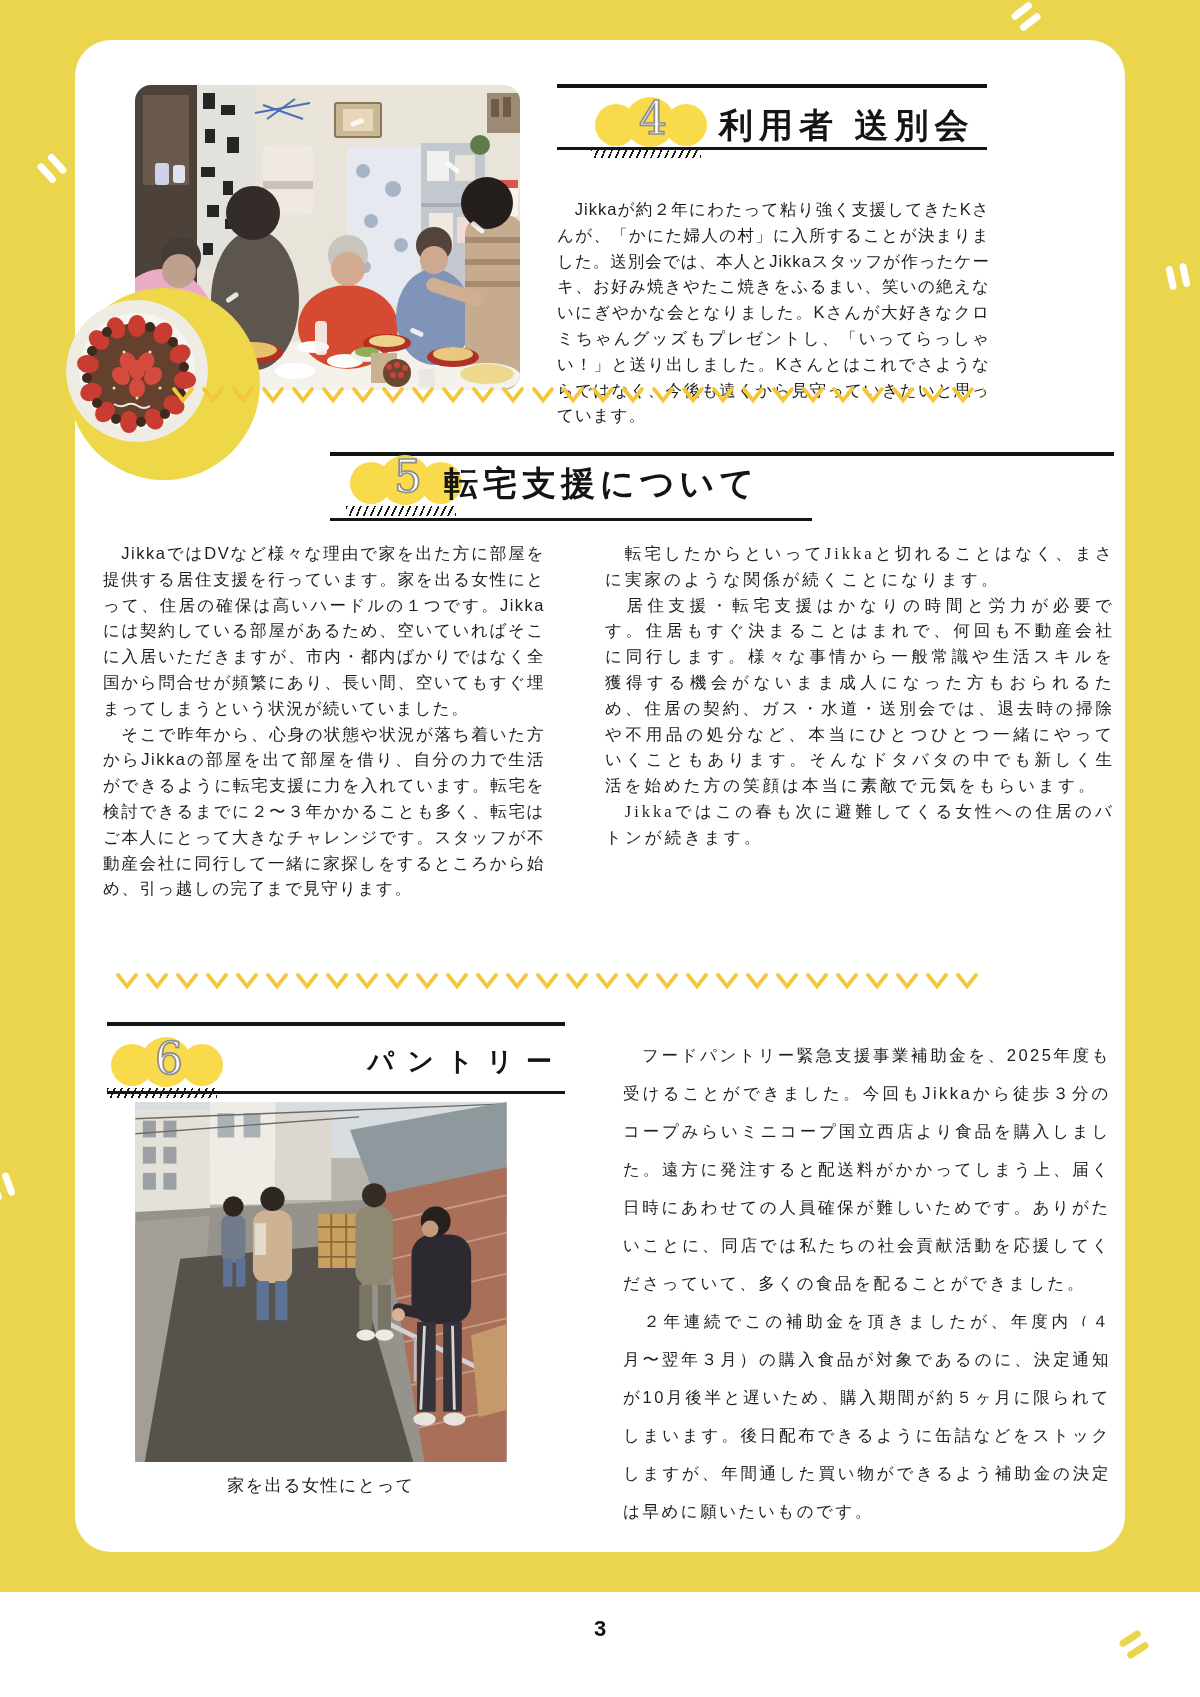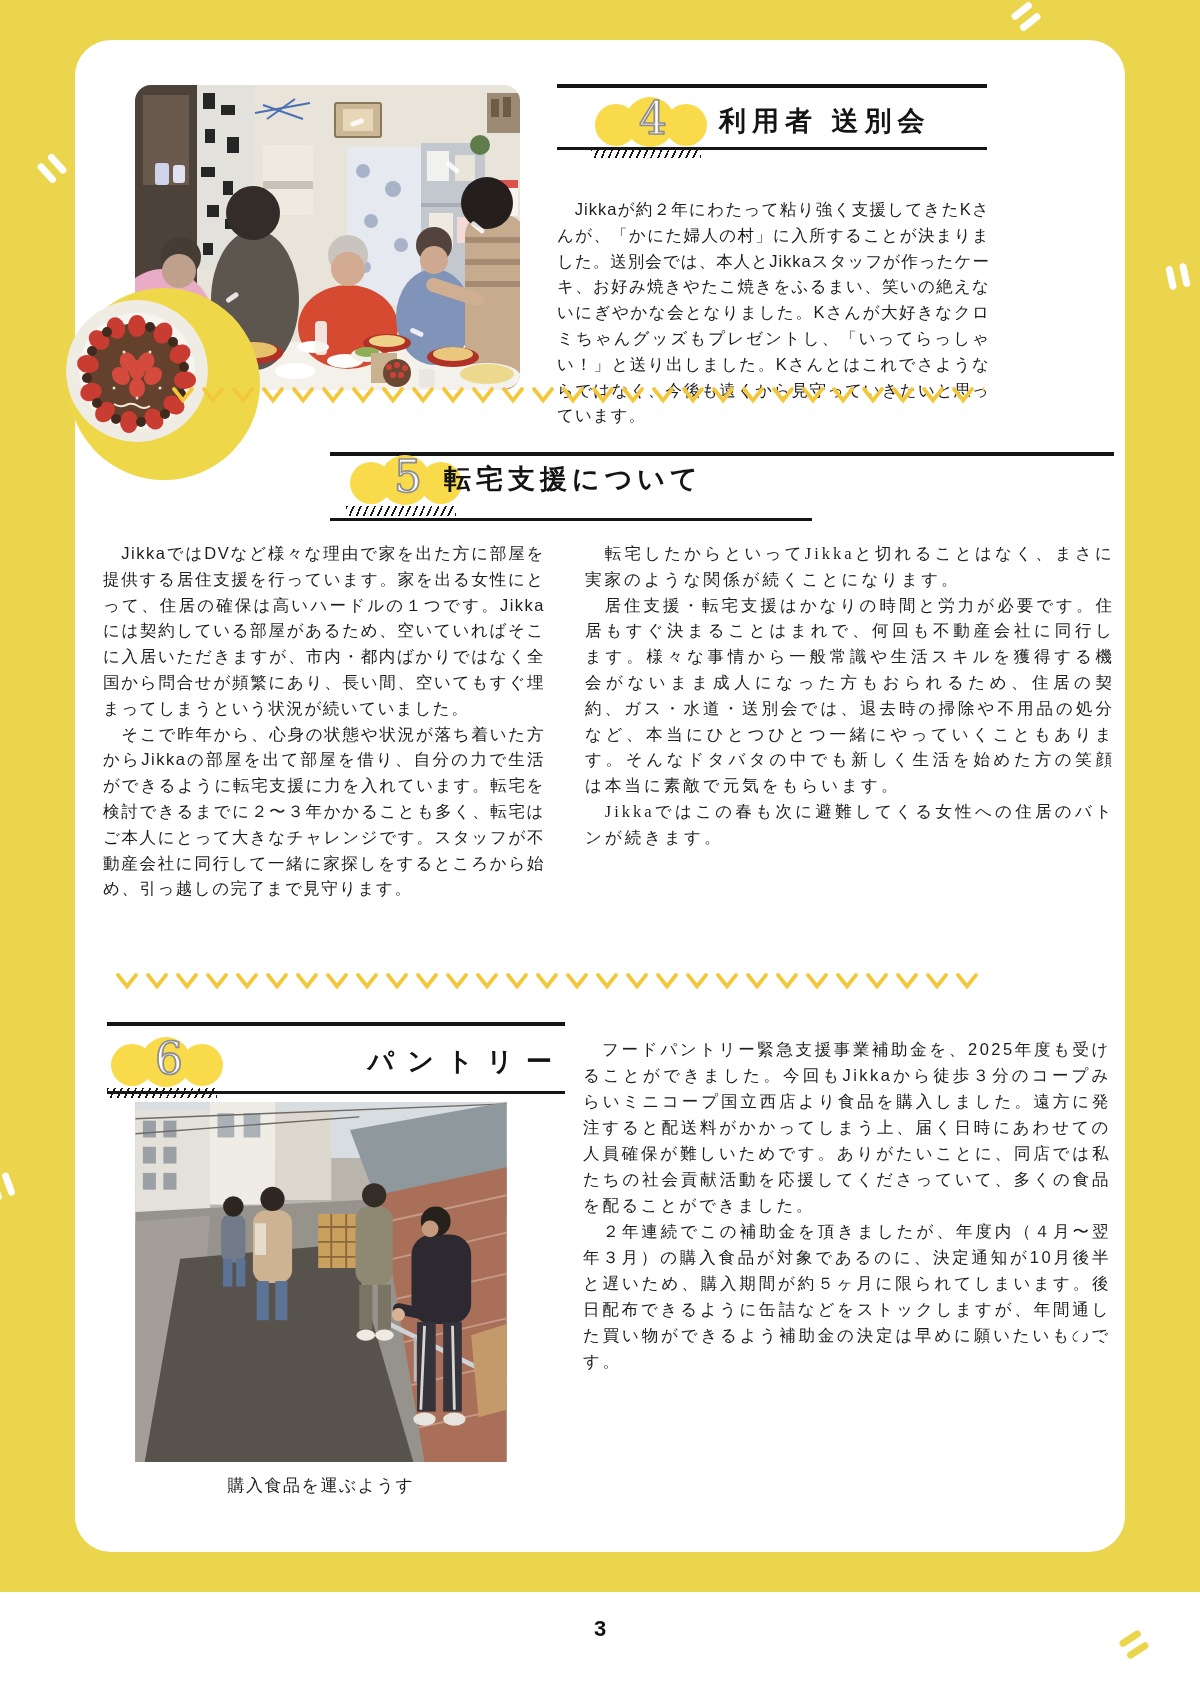--- a/index.html
+++ b/index.html
@@ -12,21 +12,21 @@
   .photo svg{display:block;width:100%;height:100%;}
   .party{left:135px;top:85px;width:385px;height:305px;border-radius:16px;}
   .circle-yellow{position:absolute;left:68px;top:288px;width:192px;height:192px;border-radius:50%;background:#eed84a;}
   .cake{left:66px;top:300px;width:142px;height:142px;border-radius:50%;}
   .pantry{left:122px;top:1102px;width:398px;height:360px;border-radius:16px;}
 
   .sec-header{position:absolute;border-top:4px solid #151515;border-bottom:3px solid #151515;box-sizing:border-box;}
   #h4{left:557px;top:84px;width:430px;height:66px;}
   #h4 .badge{left:38px;top:6px;}
   #h4 .sec-title{position:absolute;left:162px;top:15px;}
-  .sec-title{margin:0;font-size:27px;font-weight:800;letter-spacing:6px;color:#141414;white-space:nowrap;}
+  .sec-title{margin:0;font-size:34px;font-weight:800;letter-spacing:6px;color:#141414;white-space:nowrap;}
 
   .badge{position:absolute;width:116px;height:56px;}
   .badge .c{position:absolute;border-radius:50%;background:#f8da4b;}
   .badge .c1{width:42px;height:42px;left:0;top:10px;}
   .badge .c2{width:50px;height:50px;left:30px;top:3px;}
   .badge .c3{width:42px;height:42px;left:70px;top:10px;}
   .badge .num{position:absolute;left:0;width:116px;top:-4px;text-align:center;
     font-family:"DejaVu Serif","Liberation Serif",serif;font-size:44px;line-height:58px;
     color:#fefefe;-webkit-text-stroke:1.7px #8e8e8e;text-shadow:0 0 1px #9a9a9a;}
   .badge .hatch{position:absolute;left:-4px;top:54px;width:110px;height:10px;
@@ -40,30 +40,30 @@
   #z1{left:168px;top:386px;width:816px;}
   #z2{left:112px;top:972px;width:874px;}
 
   .rule{position:absolute;background:#151515;}
   #r5top{left:330px;top:452px;width:784px;height:4px;}
   #r5bot{left:330px;top:518px;width:482px;height:3px;}
   #badge5{left:350px;top:452px;}
   #t5{position:absolute;left:444px;top:461px;letter-spacing:5px;}
 
   #b5{position:absolute;left:103px;top:541px;width:1012px;display:grid;
-      grid-template-columns:442px 1fr;column-gap:40px;}
+      grid-template-columns:442px 1fr;column-gap:60px;}
   #b5 .colL .body-p{letter-spacing:1.5px;}
   #b5 .colR .body-p{letter-spacing:3px;font-family:Liberation Serif, serif;}
 
   #h6{left:107px;top:1022px;width:458px;height:72px;}
   #h6 .badge{left:4px;top:8px;}
   #h6 .sec-title{position:absolute;left:0;right:0;top:18px;text-align:right;letter-spacing:13px;text-indent:13px;font-size:26px;}
 
   #b6{position:absolute;left:583px;top:1036px;width:528px;}
-  #b6 .body-p{letter-spacing:2.5px;line-height:26px;}
+  #b6 .body-p{letter-spacing:2.5px;line-height:38px;margin-left:40px;}
 
   .caption{position:absolute;left:122px;top:1474px;width:398px;text-align:center;
            font-size:17px;letter-spacing:1.5px;color:#1d1d1d;}
   .page-number{position:absolute;left:0;top:1616px;width:1200px;text-align:center;
            font-size:22px;font-weight:700;color:#111;}
 
   .deco{position:absolute;}
   .deco i{display:block;width:24px;height:7px;border-radius:4px;background:#fff;}
   .deco i + i{margin-top:7px;}
   .deco.yellow i{background:#ebd54c;}
@@ -379,21 +379,21 @@
         </g>
       <g fill="#e7e3dd">
           <ellipse cx="310" cy="340" rx="12" ry="7"></ellipse>
           <ellipse cx="342" cy="340" rx="12" ry="7"></ellipse>
         </g>
       <rect x="276" y="218" width="34" height="12" rx="6" fill="#2c2a30" transform="rotate(12 293 224)"></rect>
       <circle cx="282" cy="228" r="7" fill="#d9b296"></circle>
       <polygon points="360,250 398,238 398,330 368,338" fill="#c59a6a"></polygon>
     </svg>
   </div>
-  <div class="caption">購入食品を運ぶようす</div>
+  <div class="caption">家を出る女性にとって</div>
 
   <div id="b6">
     <p class="body-p">　フードパントリー緊急支援事業補助金を、2025年度も受けることができました。今回もJikkaから徒歩３分のコープみらいミニコープ国立西店より食品を購入しました。遠方に発注すると配送料がかかってしまう上、届く日時にあわせての人員確保が難しいためです。ありがたいことに、同店では私たちの社会貢献活動を応援してくださっていて、多くの食品を配ることができました。</p>
     <p class="body-p">　２年連続でこの補助金を頂きましたが、年度内（４月〜翌年３月）の購入食品が対象であるのに、決定通知が10月後半と遅いため、購入期間が約５ヶ月に限られてしまいます。後日配布できるように缶詰などをストックしますが、年間通した買い物ができるよう補助金の決定は早めに願いたいものです。</p>
   </div>
 
   <div class="page-number">3</div>
 
   <span class="deco" id="d1">
       <i></i>

